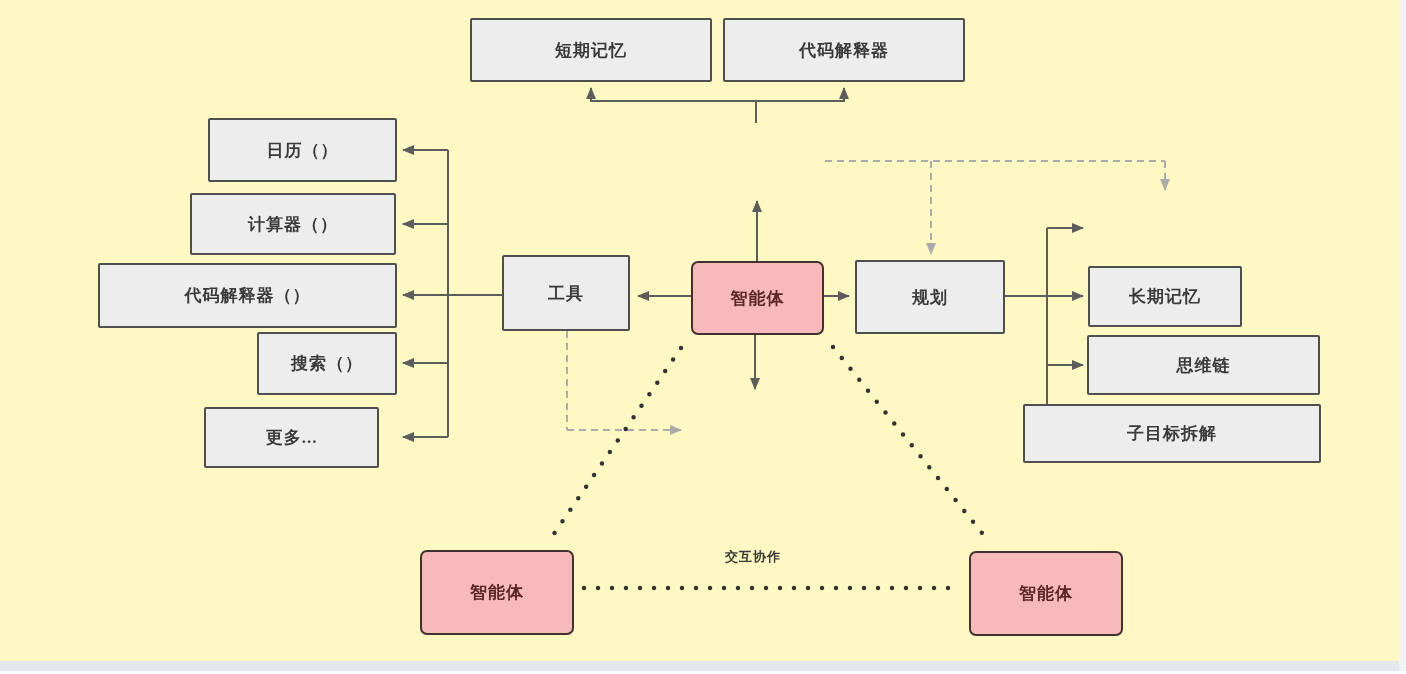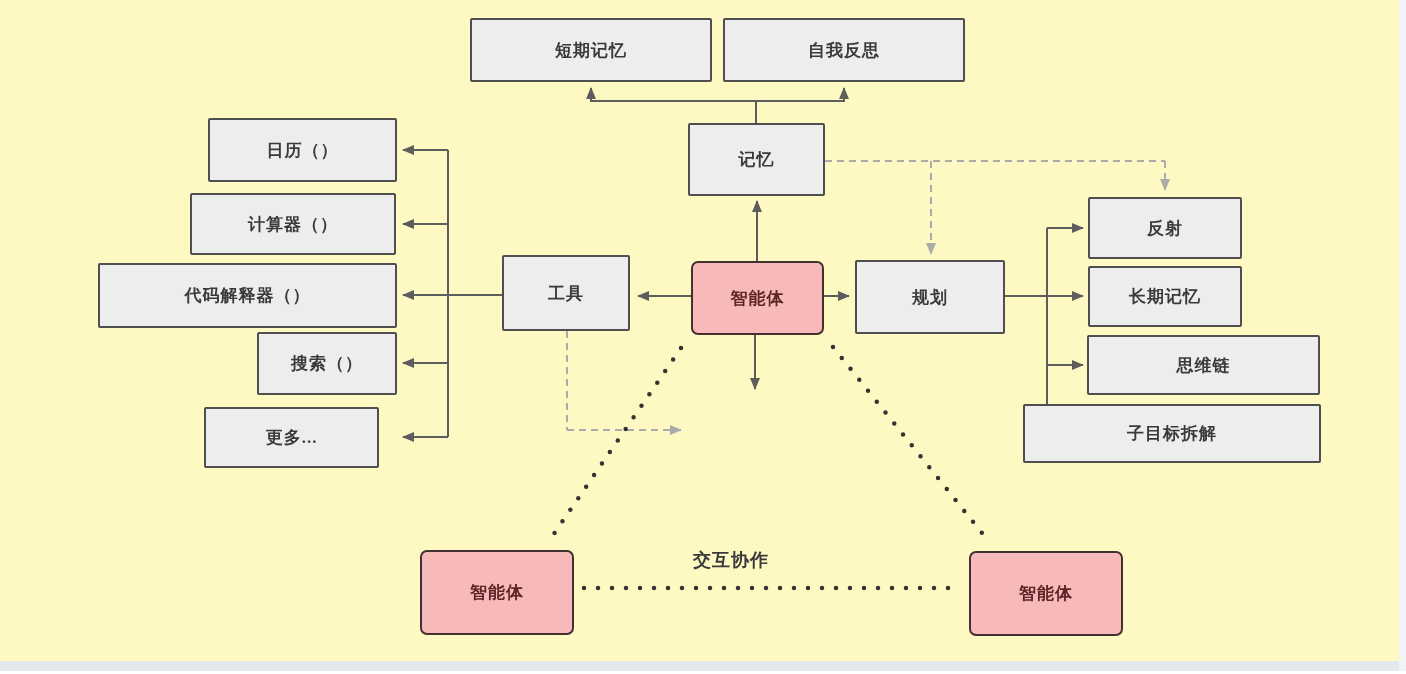--- a/index.html
+++ b/index.html
@@ -12,22 +12,22 @@
     position:absolute;z-index:2;box-sizing:border-box;
     background:#ededed;border:2px solid #4f4f4f;border-radius:2px;
     display:flex;align-items:center;justify-content:center;
     font-size:17px;font-weight:bold;color:#3a3a3a;letter-spacing:1px;
     white-space:nowrap;
   }
   .node.agent{
     background:#f7b9b9;border-color:#433030;color:#5c2626;border-radius:7px;
   }
   .float-label{
-    position:absolute;z-index:2;font-size:18px;font-weight:bold;color:#3a3a3a;
-    letter-spacing:1px;
+    position:absolute;z-index:2;font-size:13px;font-weight:bold;color:#3a3a3a;
+    letter-spacing:1px;text-align:center;
   }
   .footer-band{
     position:absolute;left:0;top:661px;width:1406px;height:13px;
     background:#e3e8ed;z-index:3;
   }
   .right-gutter{
     position:absolute;left:1399px;top:0;width:7px;height:674px;
     background:#f2f3f5;z-index:3;
   }
 </style>
@@ -80,34 +80,32 @@
     </g>
 
     <g stroke="#333333" stroke-width="4.5" stroke-linecap="round" stroke-dasharray="0 14" fill="none">
       <line x1="681" y1="348" x2="549" y2="541"></line>
       <line x1="833" y1="347" x2="990" y2="543"></line>
       <line x1="584" y1="588" x2="962" y2="588"></line>
     </g>
   </svg>
 
   <div class="node" style="left:470px;top:18px;width:242px;height:64px">短期记忆</div>
-  <div class="node" style="left:723px;top:18px;width:242px;height:64px">自我反思</div>
-  <div class="node" style="left:688px;top:123px;width:137px;height:73px">记忆</div>
+  <div class="node" style="left:723px;top:18px;width:242px;height:64px">代码解释器</div>
 
   <div class="node" style="left:502px;top:255px;width:128px;height:76px">工具</div>
   <div class="node agent" style="left:691px;top:261px;width:133px;height:74px">智能体</div>
   <div class="node" style="left:855px;top:260px;width:150px;height:74px">规划</div>
 
   <div class="node" style="left:190px;top:193px;width:206px;height:62px">计算器（）</div>
   <div class="node" style="left:208px;top:118px;width:189px;height:64px">日历（）</div>
   <div class="node" style="left:98px;top:263px;width:299px;height:65px">代码解释器（）</div>
   <div class="node" style="left:257px;top:332px;width:140px;height:63px">搜索（）</div>
   <div class="node" style="left:204px;top:407px;width:175px;height:61px">更多...</div>
 
-  <div class="node" style="left:1088px;top:197px;width:154px;height:62px">反射</div>
   <div class="node" style="left:1088px;top:266px;width:154px;height:61px">长期记忆</div>
   <div class="node" style="left:1087px;top:335px;width:233px;height:60px">思维链</div>
   <div class="node" style="left:1023px;top:404px;width:298px;height:59px">子目标拆解</div>
 
   <div class="node agent" style="left:420px;top:550px;width:154px;height:85px">智能体</div>
   <div class="node agent" style="left:969px;top:551px;width:154px;height:85px">智能体</div>
   <div class="float-label" style="left:693px;top:548px;width:120px">交互协作</div>
 
   <div class="footer-band"></div>
   <div class="right-gutter"></div>

